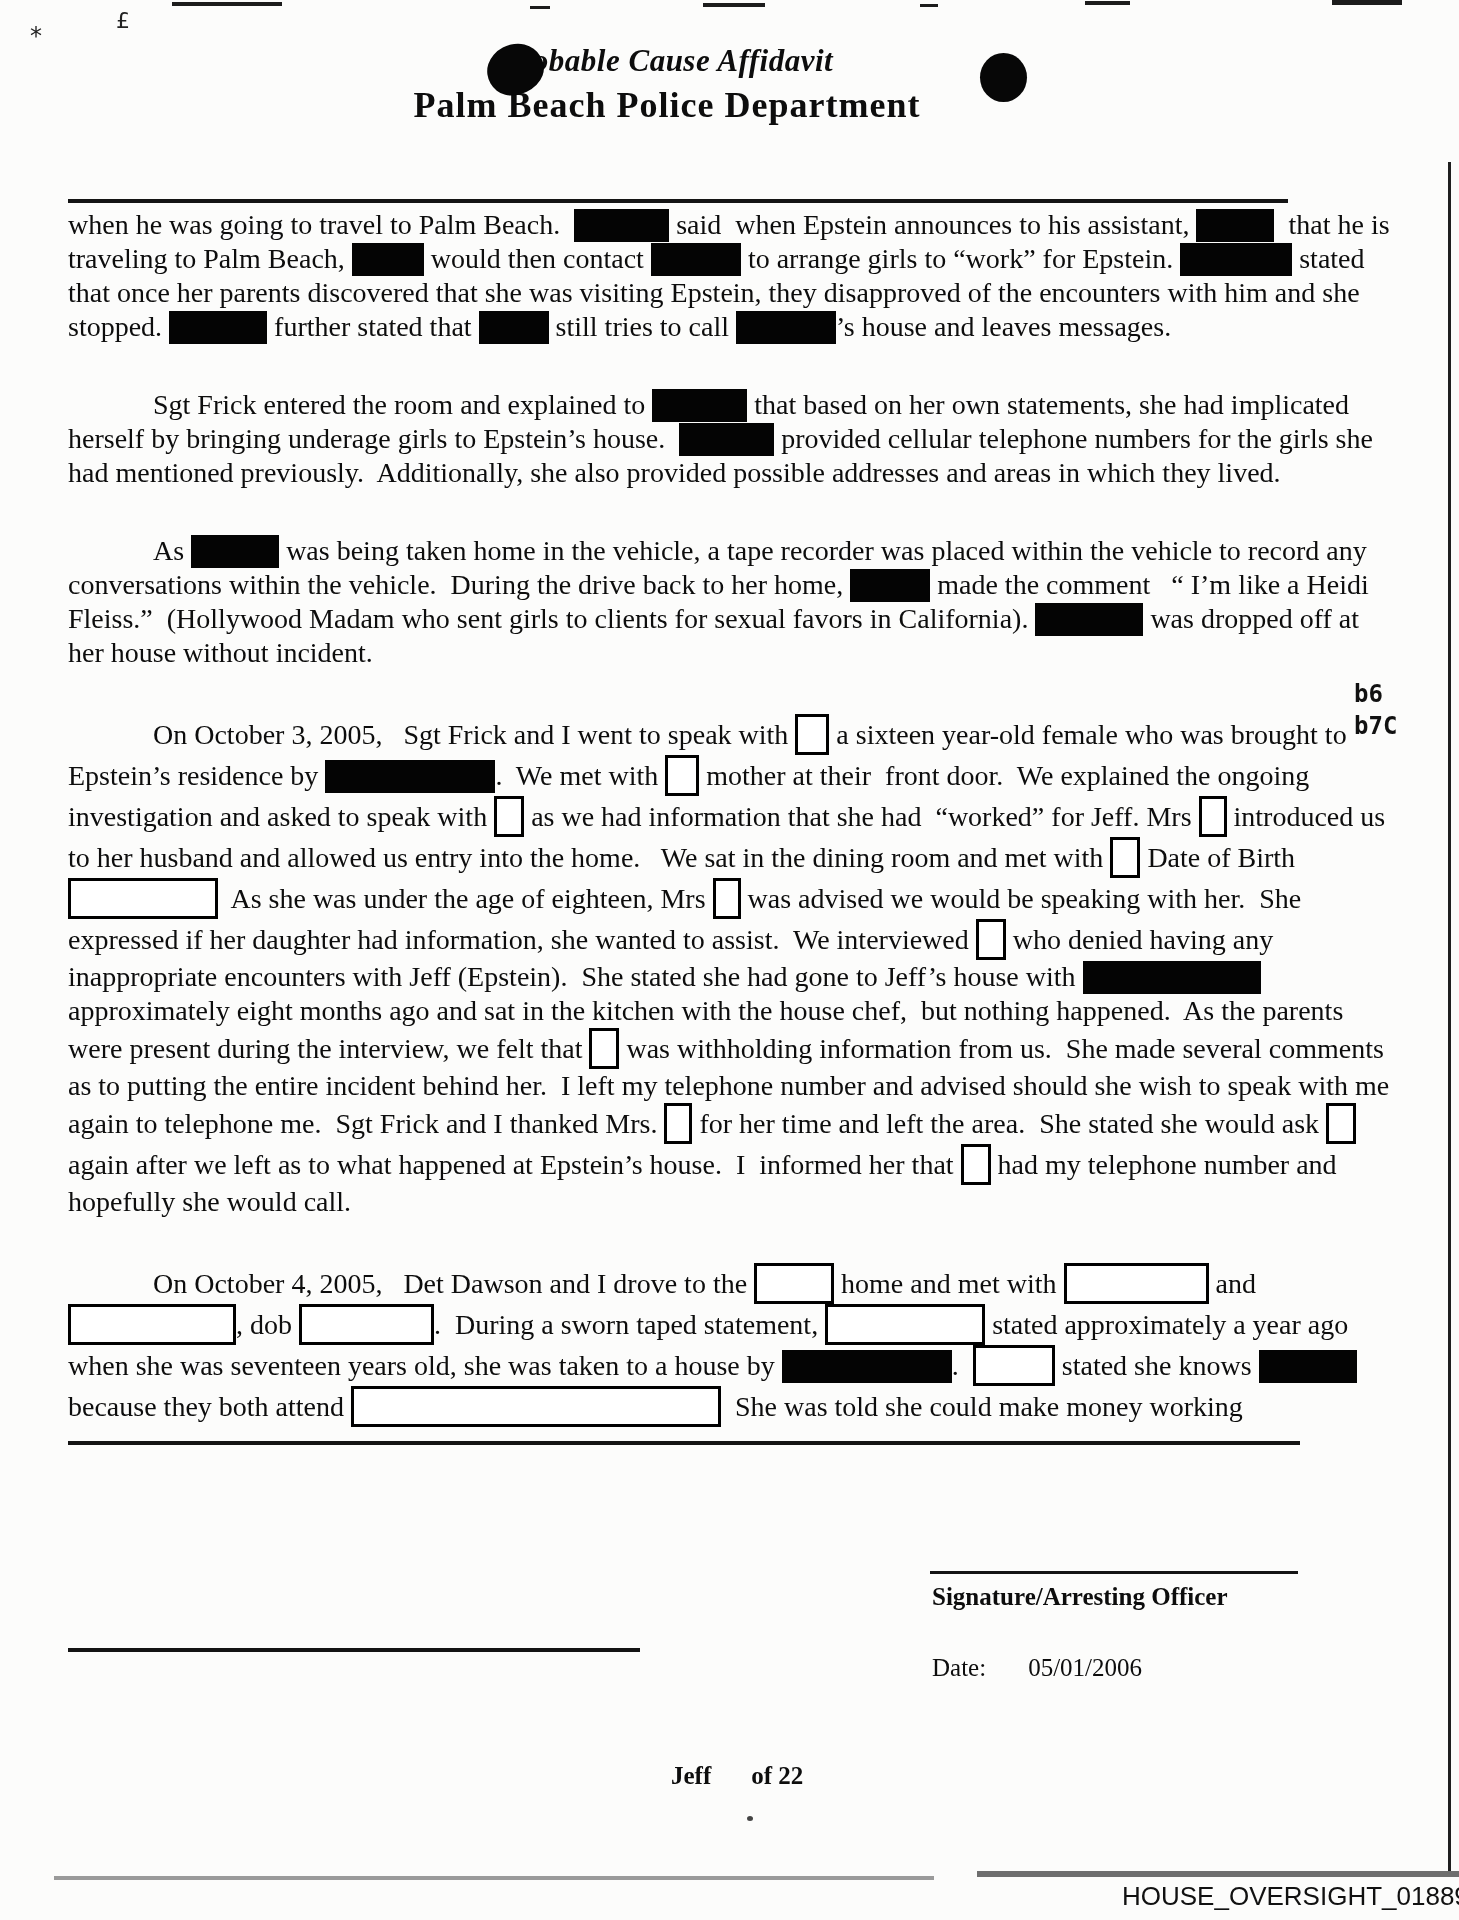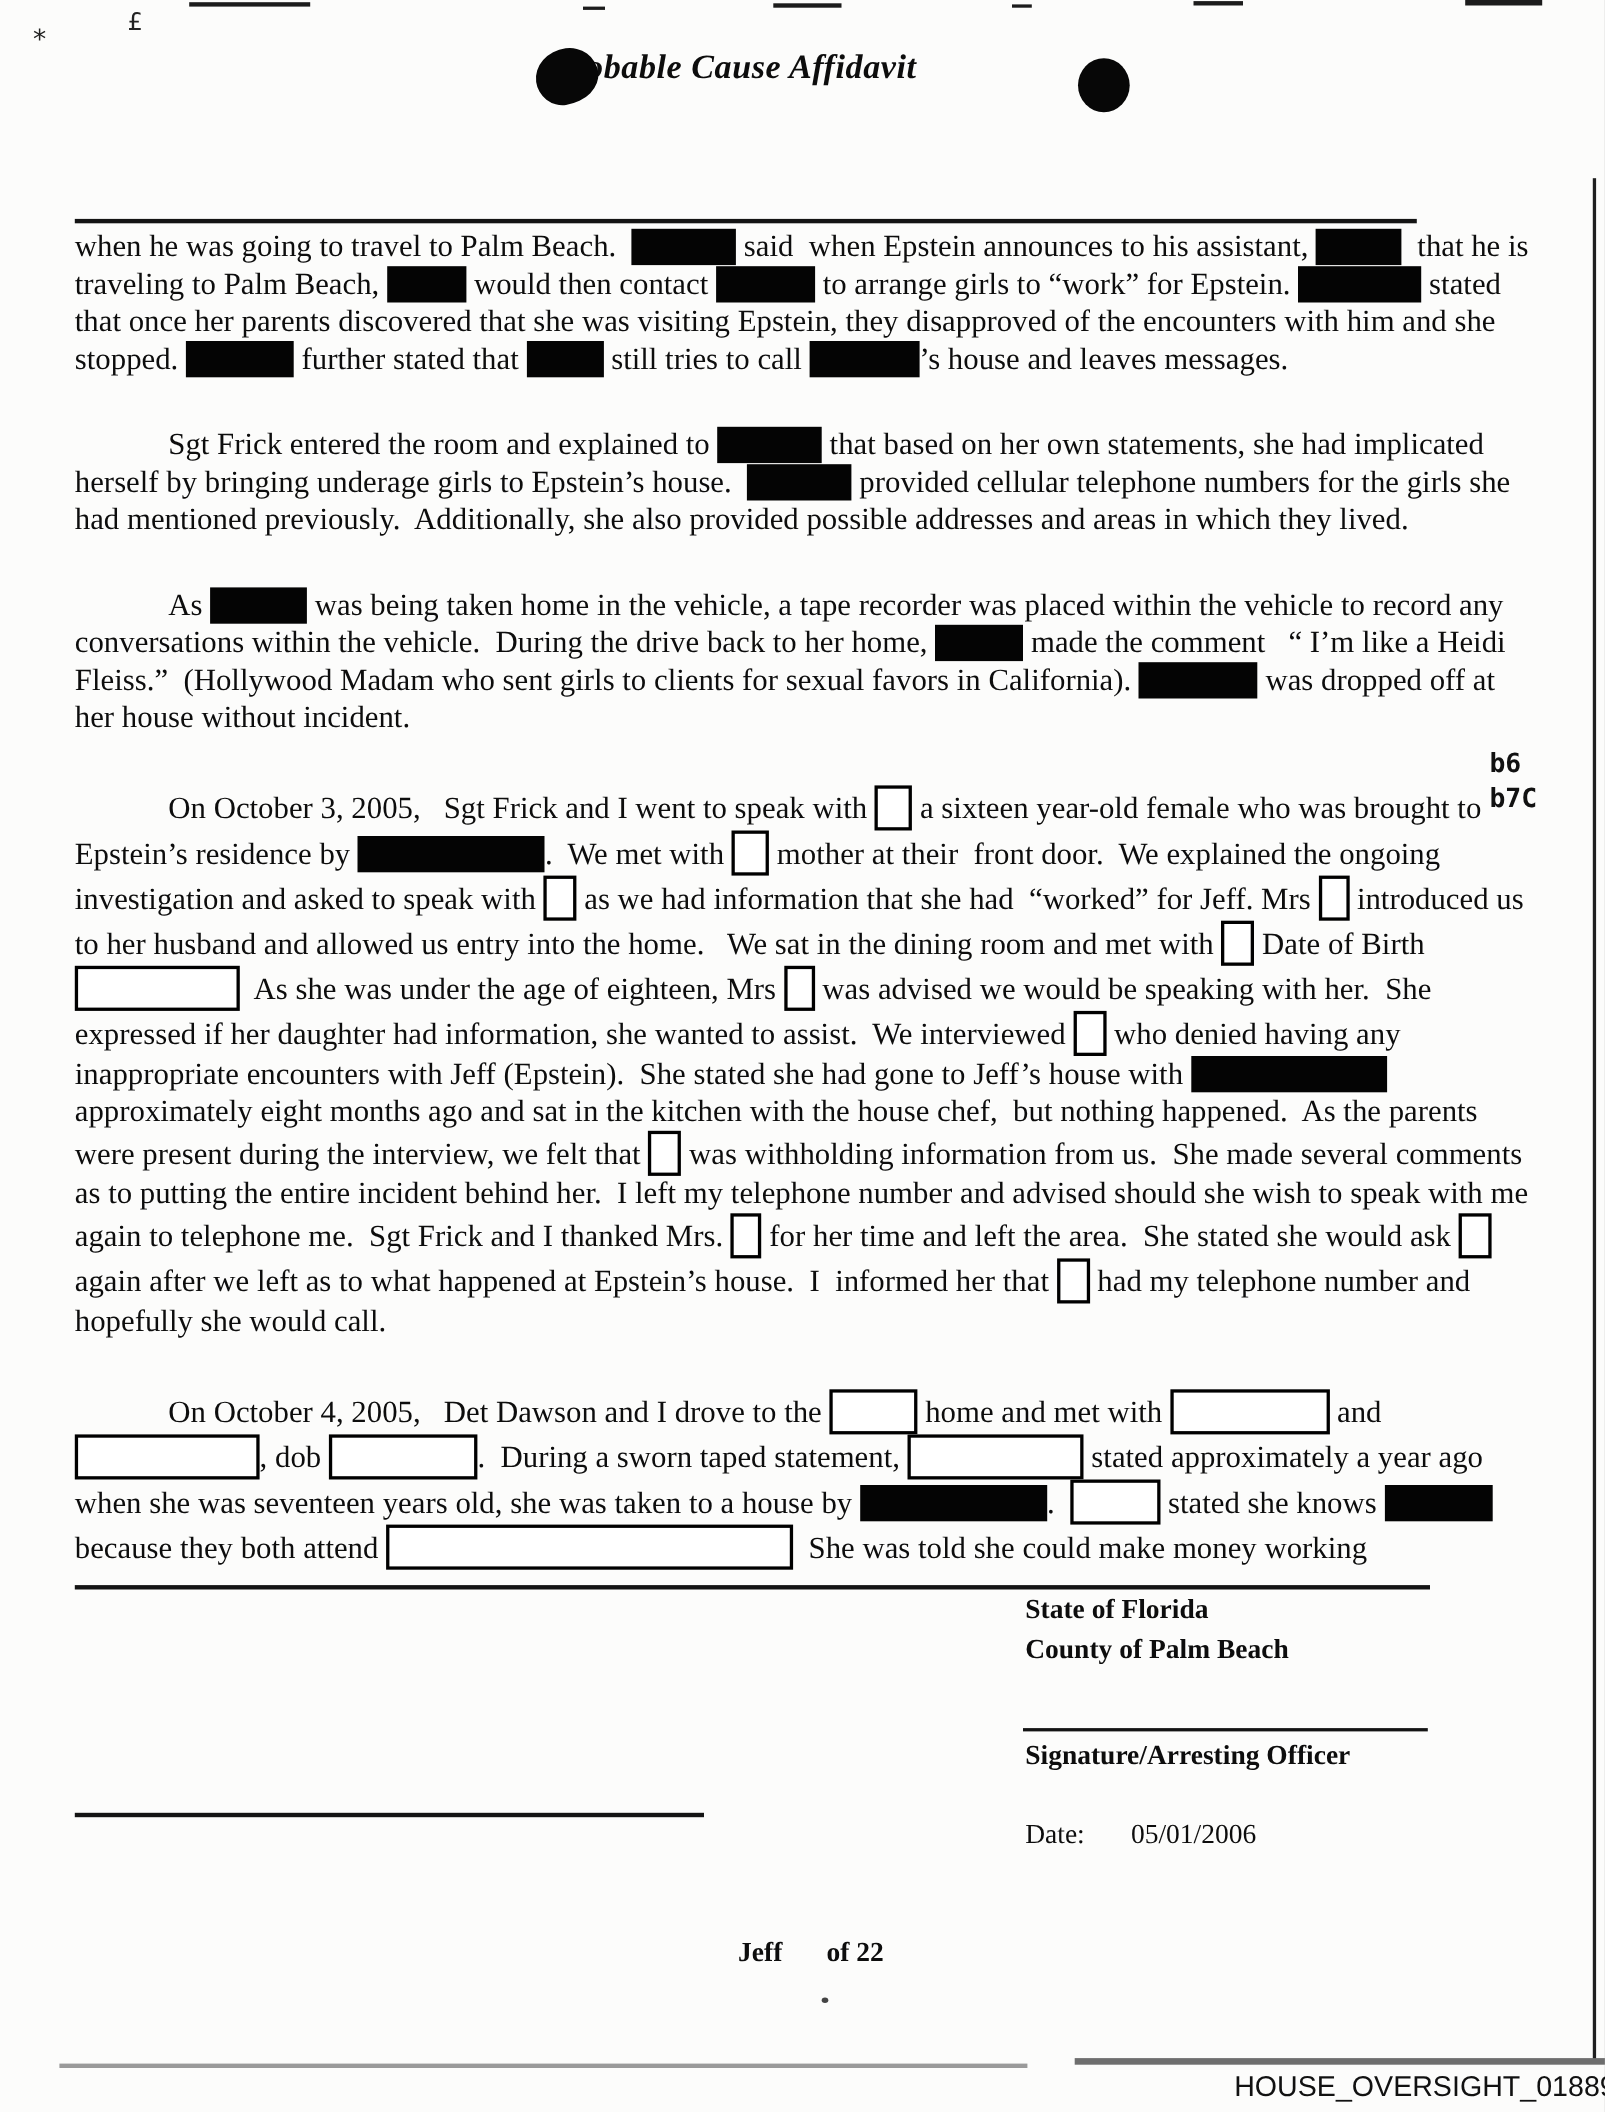--- a/index.html
+++ b/index.html
@@ -72,20 +72,21 @@
   <div class="dash" style="left:703px;top:3px;width:62px;height:4px;"></div>
   <div class="dash" style="left:920px;top:4px;width:18px;height:3px;"></div>
   <div class="dash" style="left:1085px;top:1px;width:45px;height:4px;"></div>
   <div class="dash" style="left:1332px;top:0px;width:70px;height:5px;"></div>
   <span class="corner-mark mark-ast">*</span>
   <span class="corner-mark mark-pound">£</span>
   <div class="vline"></div>
 
   <header>
     <h1>Probable Cause Affidavit</h1>
+    <h2>Palm Beach Police Department</h2>
   </header>
   <span class="ink-blob"></span>
   <span class="ink-dot"></span>
 
   <div class="rule rule-top"></div>
 
   <main id="body-text">
       <p><span>when he was going to travel to Palm Beach.  </span><span class="redact-black" style="width: 95px;"></span><span> said  when Epstein announces to his assistant, </span><span class="redact-black" style="width: 78px;"></span><span>  that he is traveling to Palm Beach, </span><span class="redact-black" style="width: 72px;"></span><span> would then contact </span><span class="redact-black" style="width: 90px;"></span><span> to arrange girls to “work” for Epstein. </span><span class="redact-black" style="width: 112px;"></span><span> stated that once her parents discovered that she was visiting Epstein, they disapproved of the encounters with him and she stopped. </span><span class="redact-black" style="width: 98px;"></span><span> further stated that </span><span class="redact-black" style="width: 70px;"></span><span> still tries to call </span><span class="redact-black" style="width: 100px;"></span><span>’s house and leaves messages.</span></p>
       <p class="indent"><span>Sgt Frick entered the room and explained to </span><span class="redact-black" style="width: 95px;"></span><span> that based on her own statements, she had implicated herself by bringing underage girls to Epstein’s house.  </span><span class="redact-black" style="width: 95px;"></span><span> provided cellular telephone numbers for the girls she had mentioned previously.  Additionally, she also provided possible addresses and areas in which they lived.</span></p>
       <p class="indent"><span>As </span><span class="redact-black" style="width: 88px;"></span><span> was being taken home in the vehicle, a tape recorder was placed within the vehicle to record any conversations within the vehicle.  During the drive back to her home, </span><span class="redact-black" style="width: 80px;"></span><span> made the comment   “ I’m like a Heidi Fleiss.”  (Hollywood Madam who sent girls to clients for sexual favors in California). </span><span class="redact-black" style="width: 108px;"></span><span> was dropped off at her house without incident.</span></p>
@@ -94,24 +95,20 @@
     </main>
 
   <div class="margin-codes" id="margin-codes">
       <div>b6</div>
       <div>b7C</div>
     </div>
 
   <div class="rule rule-footer"></div>
 
 
-  <div class="state-block">
-    <div>State of Florida</div>
-    <div>County of Palm Beach</div>
-  </div>
 
   <div class="sig-right-line"></div>
   <div class="sig-right-label">Signature/Arresting Officer</div>
 
   <div class="sig-left-line"></div>
 
   <div class="date-row">
     <span>Date:</span><span class="date-value">05/01/2006</span>
   </div>
 

